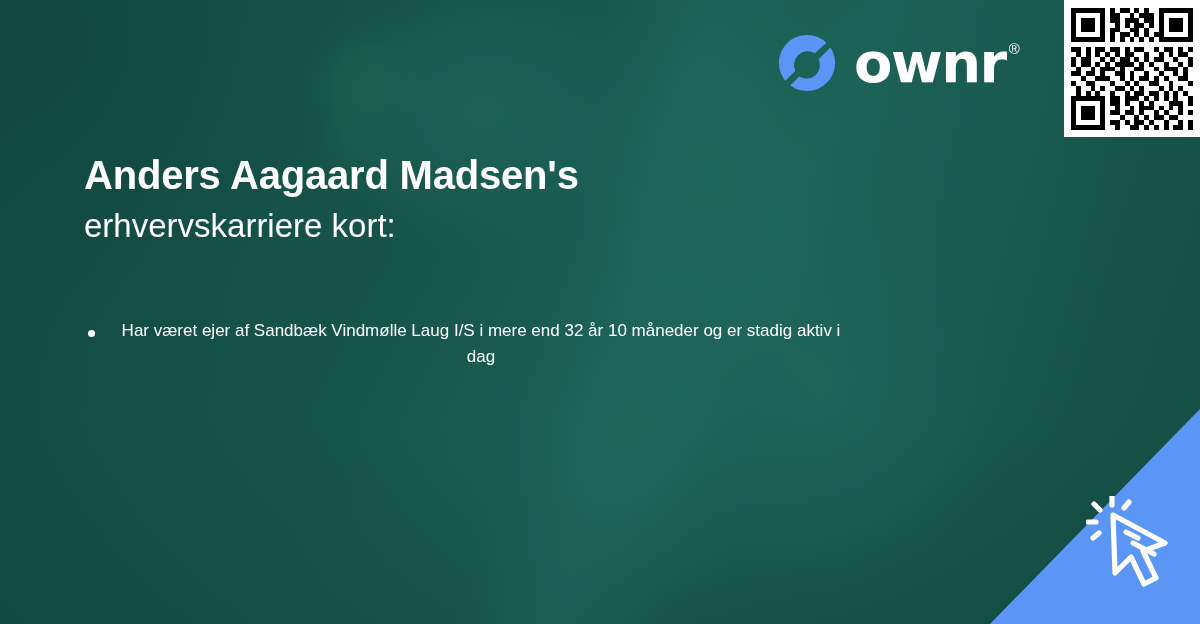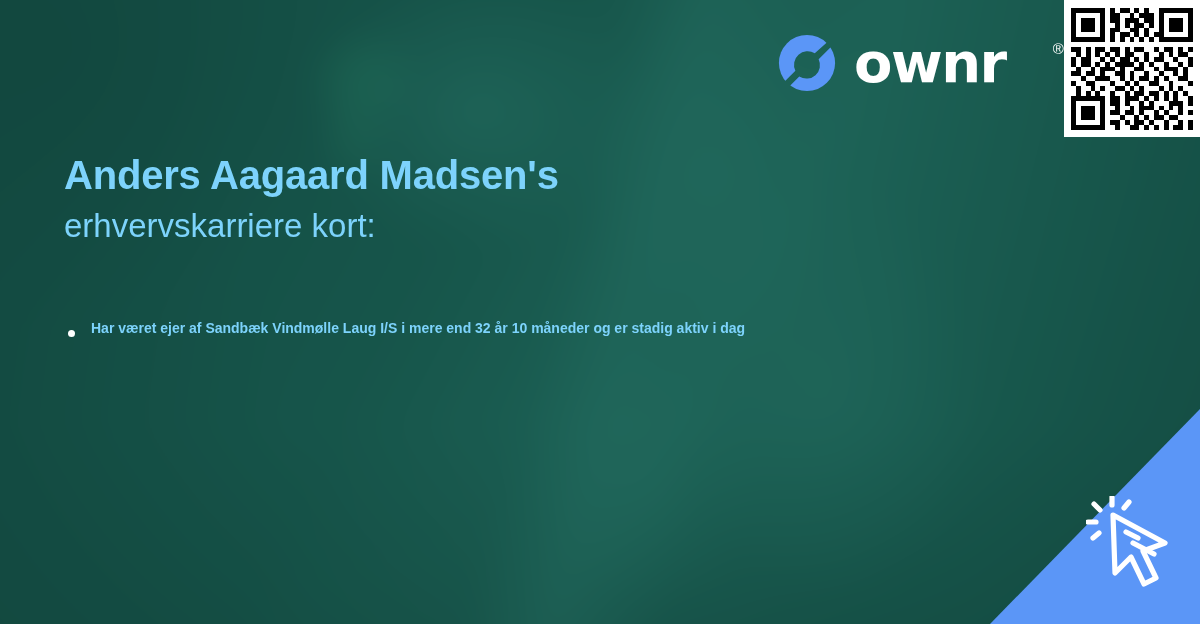--- a/index.html
+++ b/index.html
@@ -93,21 +93,20 @@
   }
   .logo-mark {
     width: 62px;
     height: 62px;
     flex: 0 0 auto;
   }
   .logo-word {
     display: flex;
     align-items: flex-start;
     color: #ffffff;
-    gap: 44px;
   }
   .logo-word-text {
     font-size: 56px;
     font-weight: 700;
     letter-spacing: -1.5px;
     line-height: 1;
     font-family: "DejaVu Sans", sans-serif;
   }
   .logo-reg {
     font-size: 15px;
@@ -127,24 +126,24 @@
     background: #ffffff;
     display: flex;
     align-items: center;
     justify-content: center;
   }
   .qr-panel svg { display: block; }
 
   
   .content {
     position: absolute;
-    left: 64px;
+    left: 84px;
     top: 152px;
     width: 800px;
-    color: #7dd3fc;
+    color: #ffffff;
   }
   .title-line1 {
     font-size: 40px;
     font-weight: 700;
     line-height: 1.16;
     letter-spacing: -0.2px;
     margin: 0;
   }
   .title-line2 {
     font-size: 33px;
@@ -154,25 +153,26 @@
   }
 
   .bullets {
     list-style: none;
     margin: 72px 0 0 0;
     padding: 0;
   }
   .bullet {
     position: relative;
     padding-left: 27px;
-    font-size: 14px;
-    font-weight: 700;
+    font-size: 17px;
+    font-weight: 400;
     line-height: 1.52;
     margin-bottom: 22px;
     max-width: 740px;
+    text-align: center;
   }
   .bullet-dot {
     position: absolute;
     left: 4px;
     top: 12px;
     width: 7px;
     height: 7px;
     border-radius: 50%;
     background: #ffffff;
   }

